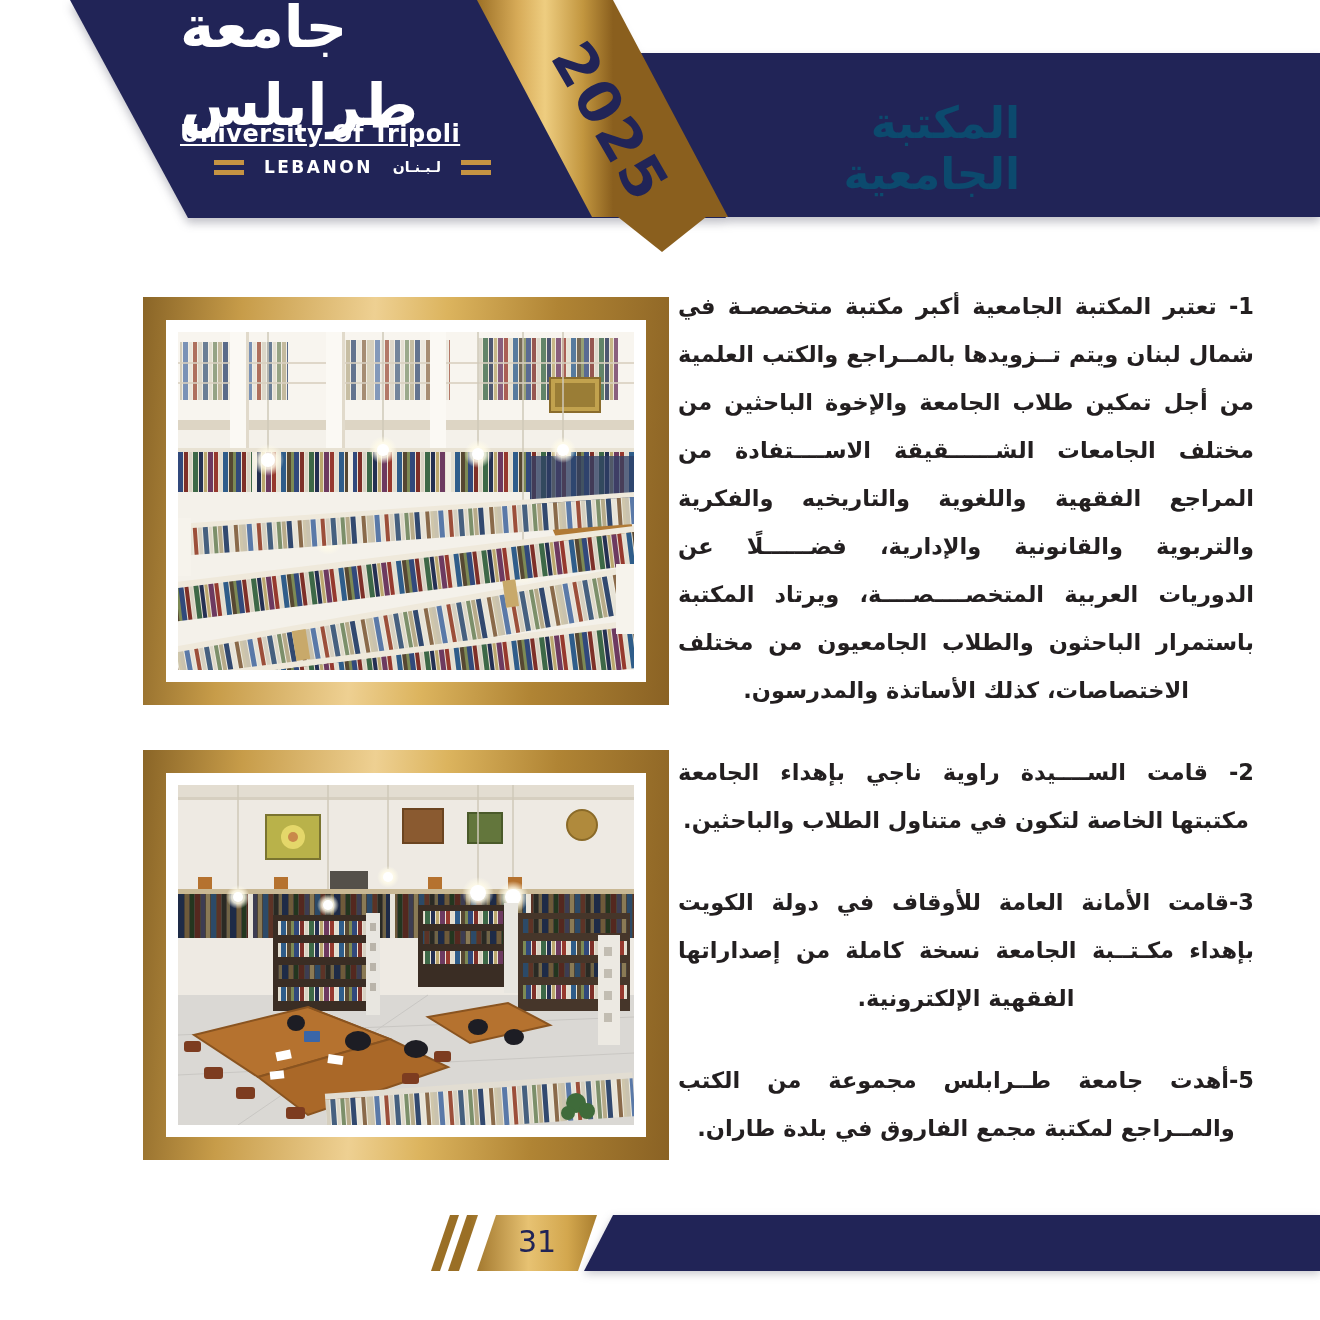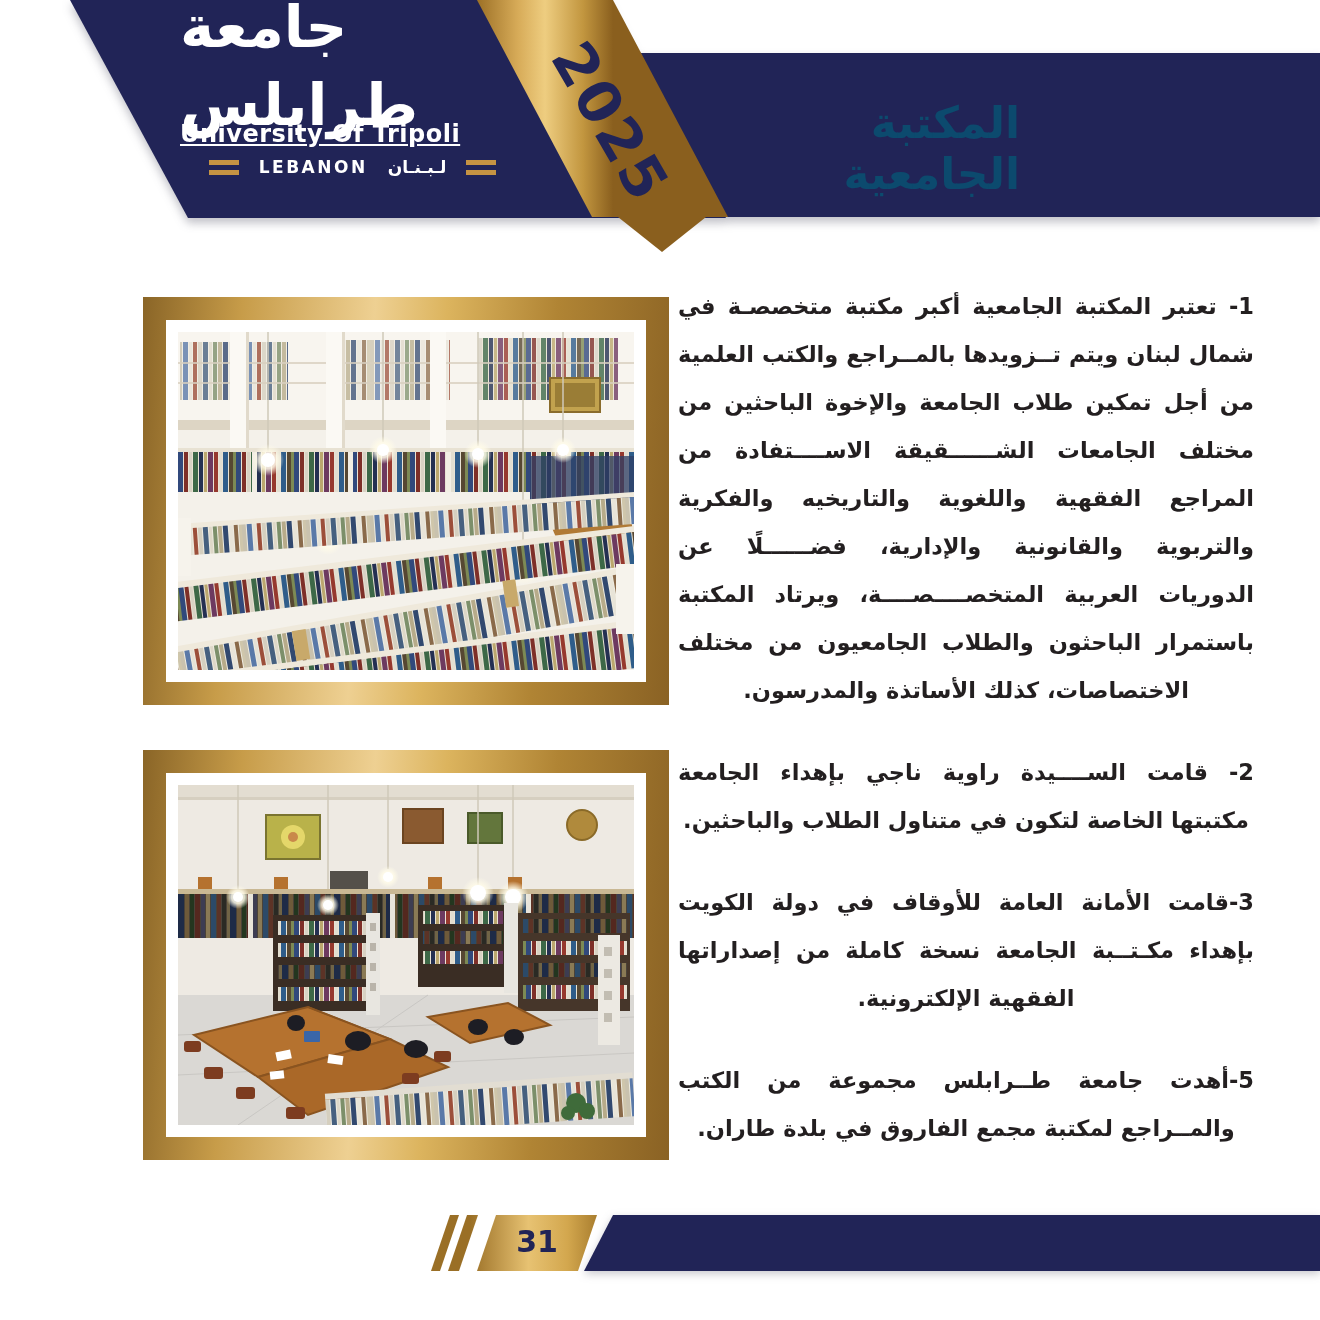--- a/index.html
+++ b/index.html
@@ -6,42 +6,42 @@
   body{width:1320px;height:1320px;font-family:"DejaVu Sans",sans-serif;overflow:hidden;}
   .page{position:relative;width:1320px;height:1320px;background:#fff;}
 
   
   .hdr-svg{position:absolute;left:0;top:0;}
   .logo-block{position:absolute;left:180px;top:14px;width:345px;text-align:left;color:#fff;}
   .logo-cal{font-size:58px;font-weight:bold;line-height:1.35;height:104px;display:flex;align-items:center;justify-content:center;letter-spacing:-1px;}
   .logo-en{font-size:24px;font-weight:bold;letter-spacing:.5px;margin-top:2px;text-decoration:underline;}
   .logo-leb{margin-top:9px;display:flex;align-items:center;justify-content:center;gap:20px;font-size:17px;}
   .logo-leb .en{letter-spacing:2.5px;font-weight:bold;}
-  .logo-leb .ar{font-size:17px;font-weight:bold;}
+  .logo-leb .ar{font-size:14px;font-weight:bold;}
   .gbar{width:30px;height:15px;background:linear-gradient(180deg,#c59343 0 5px,rgba(0,0,0,0) 5px 10px,#c59343 10px 15px);}
   .band-title{position:absolute;left:690px;top:112px;width:330px;height:72px;display:flex;align-items:center;justify-content:center;
               font-size:44px;font-weight:bold;color:#0c4a6e;direction:rtl;}
 
   
   .article{position:absolute;left:678px;top:282px;width:580px;direction:rtl;color:#231f20;
            font-weight:bold;font-size:22.5px;line-height:48px;text-align:justify;text-align-last:center;}
   .article p{margin:0 4px 34px 0;}
 
   
   .frame{position:absolute;box-sizing:border-box;padding:23px;
          background:linear-gradient(94deg,#8a6527 0%,#c79c49 18%,#eed092 42%,#dcb45e 55%,#b08434 75%,#8a6224 100%);}
   .mat{background:#ffffff;padding:12px;width:100%;height:100%;box-sizing:border-box;}
   .frame svg{display:block;}
   .f1{left:143px;top:297px;width:526px;height:408px;}
   .f2{left:143px;top:750px;width:526px;height:410px;}
 
   
   .ftr-svg{position:absolute;left:0;top:1200px;}
   .page-num{position:absolute;left:492px;top:1224px;width:90px;text-align:center;
-            font-size:30px;font-weight:bold;color:#212457;}
+            font-size:30px;font-weight:normal;color:#212457;}
   .org-cal{position:absolute;left:710px;top:1222px;width:320px;text-align:center;direction:rtl;
            font-size:30px;font-weight:bold;color:#c08f42;}
 </style>
 </head>
 <body>
 
 <div class="page">
 
   <svg class="hdr-svg" width="1320" height="270" viewBox="0 0 1320 270">
     <defs>

